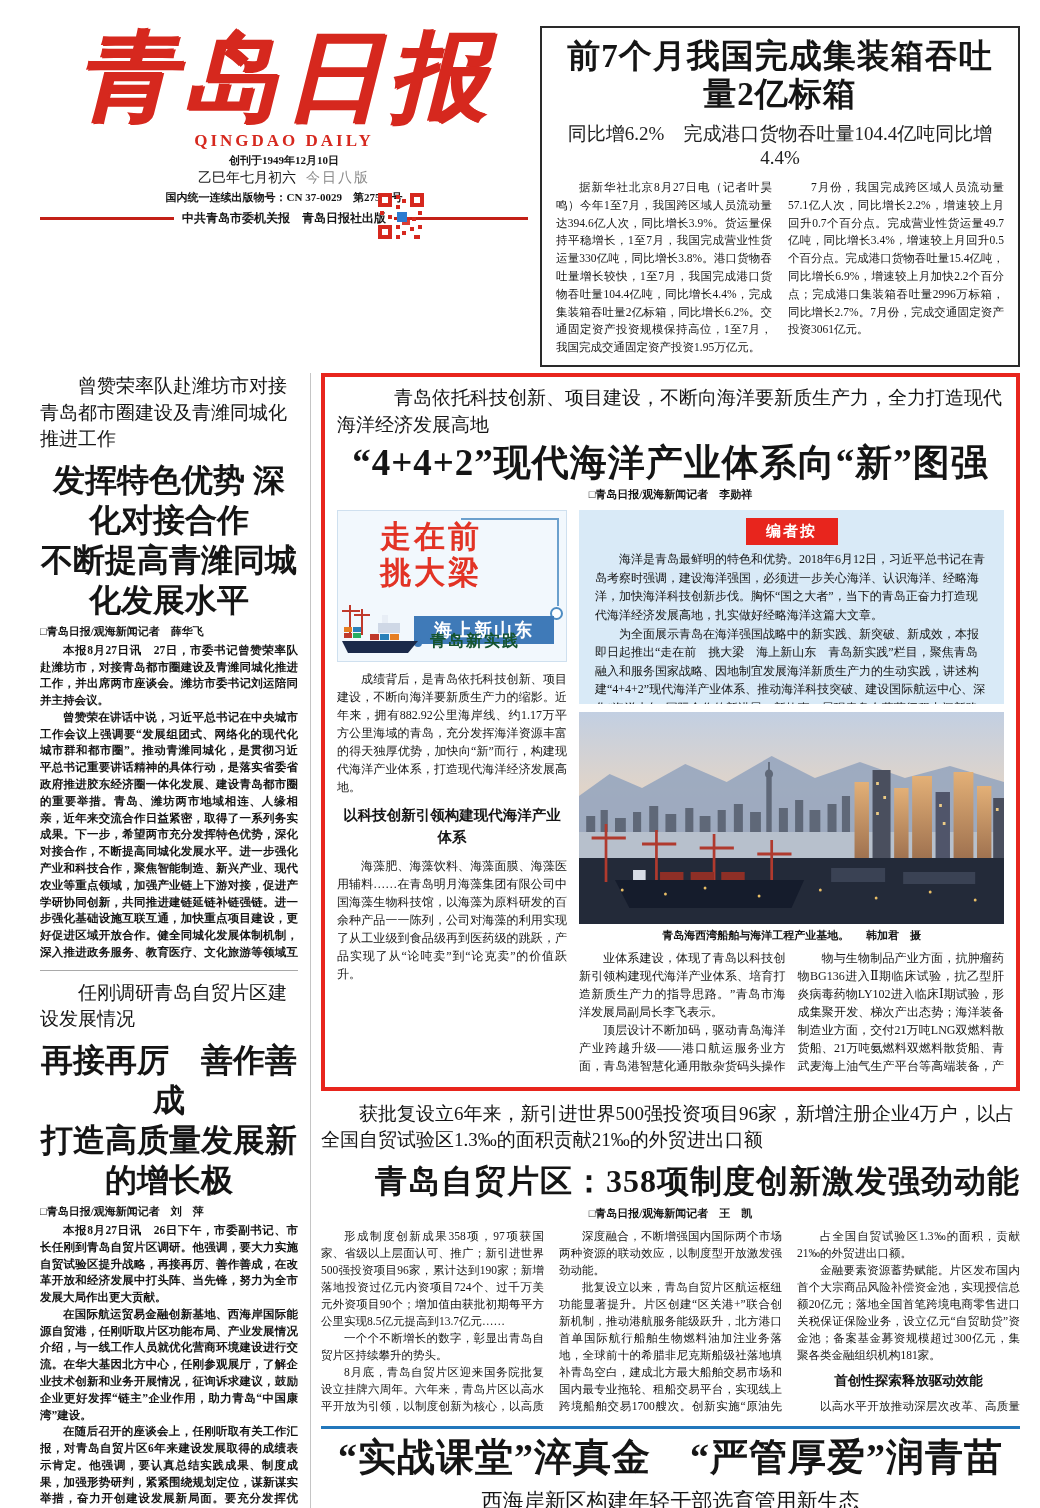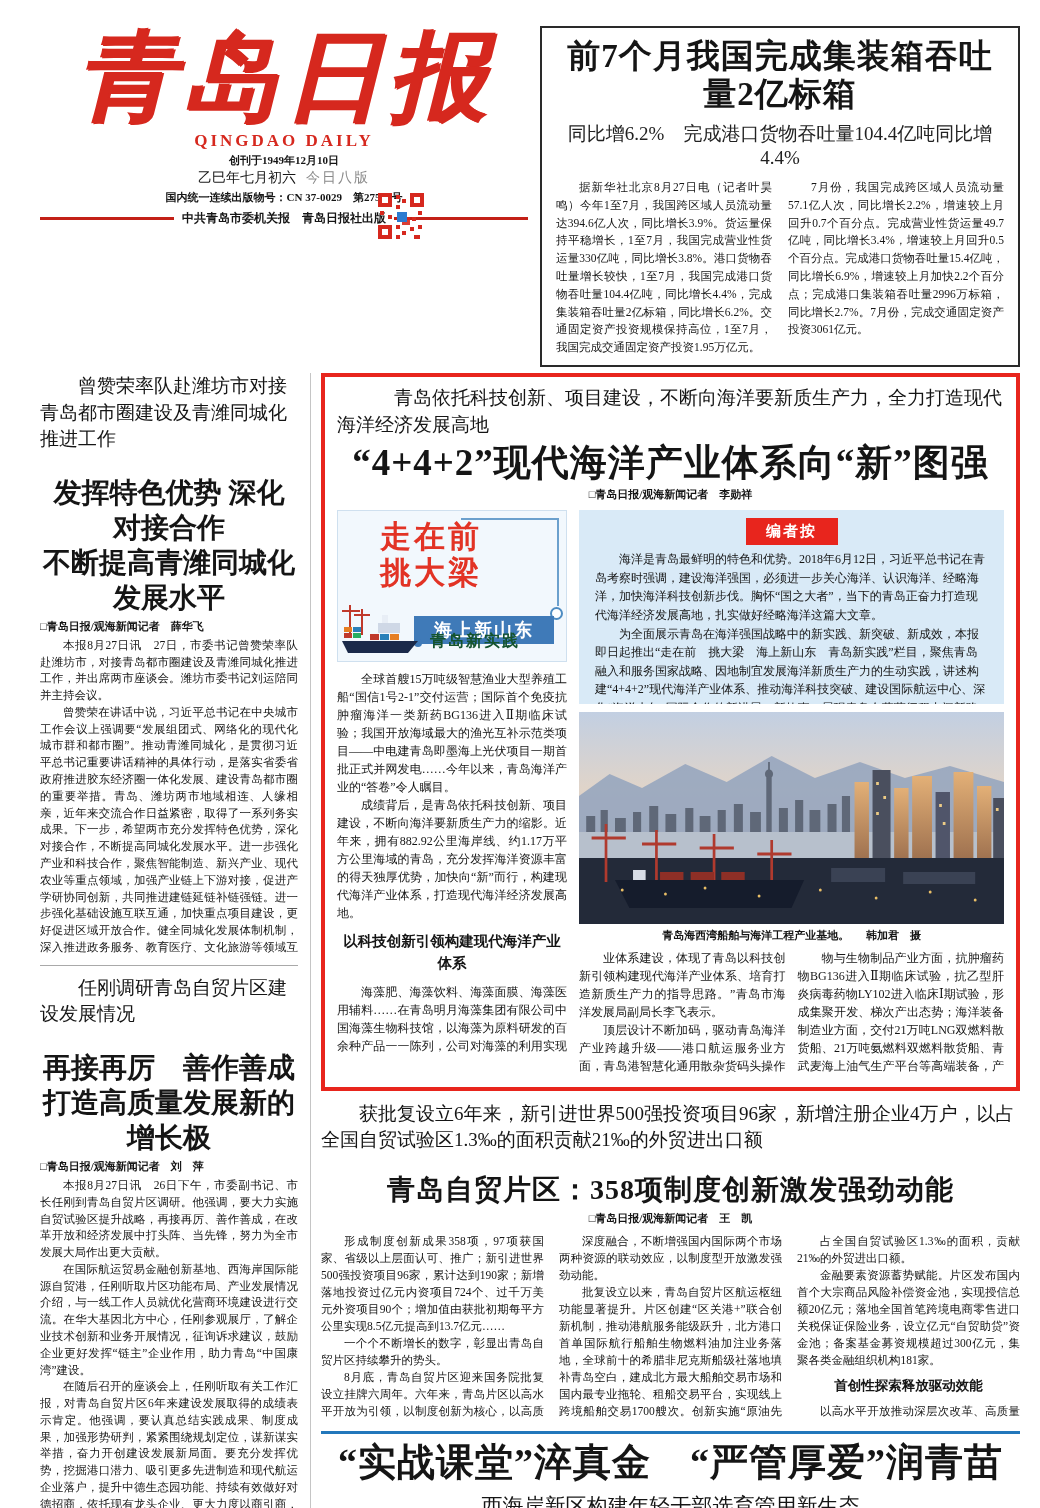--- a/index.html
+++ b/index.html
@@ -34,24 +34,24 @@
   .tn-headline{font-size:33px;font-weight:bold;text-align:center;line-height:1.15;letter-spacing:1px;}
   .tn-subhead{font-size:19px;text-align:center;margin-top:7px;color:#222;}
   .tn-cols{display:flex;gap:16px;margin-top:10px;font-size:11.5px;line-height:1.55;}
   .tn-col{flex:1;}
   
   .main-row{display:flex;padding:6px 20px 0 40px;}
   .left-col{width:258px;flex:none;padding-right:12px;border-right:1px solid #c5c5c5;}
   .right-col{flex:1;padding-left:10px;min-width:0;}
   
   .la-kicker{font-size:19px;line-height:1.4;text-indent:2em;}
-  .la-headline{font-size:28px;font-weight:bold;text-align:center;line-height:1.25;margin:22px 0 4px;}
+  .la-headline{font-size:32px;font-weight:bold;text-align:center;line-height:1.25;margin:7px 0 4px;}
   .la-headline3{font-size:26px;font-weight:bold;text-align:center;line-height:1.3;margin:6px 0 2px;}
   .la-byline{font-size:11px;margin:4px 0 3px;font-weight:bold;}
-  .la-body{font-size:11.5px;line-height:1.46;overflow:hidden;}
+  .la-body{font-size:11.5px;line-height:1.46;overflow:hidden;font-weight:bold;}
   .divider{border-top:1px solid #a9a9a9;margin:10px 0 9px;}
   
   .story-box{border:4px solid #e8251d;padding:8px 12px 10px;background:#fff;}
   .ms-kicker{font-size:19px;line-height:1.4;text-indent:3em;}
   .ms-headline{font-size:37px;font-weight:bold;text-align:center;letter-spacing:1px;margin:5px 0 3px;line-height:1.1;}
   .ms-byline{text-align:center;font-size:11px;font-weight:bold;margin-bottom:8px;}
   .ms-content{display:flex;gap:12px;}
   .ms-left{width:230px;flex:none;}
   .ms-text{font-size:12px;line-height:1.5;height:382px;overflow:hidden;}
   .ms-sub{font-weight:bold;text-align:center;font-size:14.5px;margin:9px 0;text-indent:0;}
@@ -69,21 +69,21 @@
   .promo::before{content:"";position:absolute;top:7px;right:7px;width:96px;height:86px;border-top:2px solid #6ba0cd;border-right:2px solid #6ba0cd;}
   .promo-dot{position:absolute;right:3px;top:96px;width:9px;height:9px;border:2px solid #4d8cc2;border-radius:50%;background:#fff;}
   .promo-l1{position:absolute;left:42px;top:8px;font-size:31px;font-weight:bold;color:#e23325;letter-spacing:3px;line-height:1.15;}
   .promo-banner{position:absolute;left:76px;top:105px;background:#3f7ab8;color:#fff;font-weight:bold;font-size:18px;padding:2px 20px;letter-spacing:2px;}
   .promo-tag{position:absolute;left:92px;top:120px;color:#14532d;font-weight:bold;font-size:16px;letter-spacing:2px;}
   .promo-dot2{position:absolute;left:76px;top:128px;width:8px;height:8px;border-radius:50%;background:#3f7ab8;}
   .promo-ship{position:absolute;left:2px;bottom:2px;}
   
   .ftz{margin-top:10px;}
   .ftz-kicker{font-size:19px;line-height:1.4;text-indent:2em;}
-  .ftz-headline{font-size:28px;font-weight:bold;text-align:center;letter-spacing:1px;margin:17px 0 2px;}
+  .ftz-headline{font-size:32px;font-weight:bold;text-align:right;letter-spacing:1px;margin:6px 0 2px;}
   .ftz-byline{text-align:center;font-size:11px;font-weight:bold;margin-bottom:7px;}
   .ftz-cols{display:flex;gap:15px;font-size:11.5px;line-height:1.48;height:186px;overflow:hidden;}
   .ftz-col{flex:1;min-width:0;}
   .col-sub{font-weight:bold;text-align:center;font-size:13.5px;margin:7px 0;text-indent:0;}
   .blue-rule{border-top:3px solid #2277bb;margin:12px 0 8px;}
   
   .bt-headline{font-size:38px;font-weight:bold;text-align:center;letter-spacing:1px;line-height:1.1;}
   .bt-subhead{font-size:21px;text-align:center;margin:8px 0 4px;}
 </style>
 </head>
@@ -223,21 +223,20 @@
                 <rect x="38" y="22" width="22" height="10" fill="#cfd8e6"></rect>
                 <rect x="42" y="14" width="6" height="8" fill="#e8eef6"></rect>
                 <path d="M2 40 L78 40 L68 52 L8 52 Z" fill="#1b2a4a"></path>
                 <rect x="30" y="33" width="9" height="6" fill="#c0392b"></rect>
                   <rect x="40" y="33" width="9" height="6" fill="#2980b9"></rect>
                   <rect x="50" y="33" width="9" height="6" fill="#e67e22"></rect>
               </svg>
             </div>
           </div>
           <div class="ms-text jt">
-            <p>全球首艘15万吨级智慧渔业大型养殖工船“国信1号2-1”交付运营；国际首个免疫抗肿瘤海洋一类新药BG136进入Ⅱ期临床试验；我国开放海域最大的渔光互补示范类项目——中电建青岛即墨海上光伏项目一期首批正式并网发电……今年以来，青岛海洋产业的“答卷”令人瞩目。</p>
             <p>成绩背后，是青岛依托科技创新、项目建设，不断向海洋要新质生产力的缩影。近年来，拥有882.92公里海岸线、约1.17万平方公里海域的青岛，充分发挥海洋资源丰富的得天独厚优势，加快向“新”而行，构建现代海洋产业体系，打造现代海洋经济发展高地。</p>
             <p class="ms-sub">以科技创新引领构建现代海洋产业体系</p>
             <p>海藻肥、海藻饮料、海藻面膜、海藻医用辅料……在青岛明月海藻集团有限公司中国海藻生物科技馆，以海藻为原料研发的百余种产品一一陈列，公司对海藻的利用实现了从工业级到食品级再到医药级的跳跃，产品实现了从“论吨卖”到“论克卖”的价值跃升。</p>
 
           </div>
         </div>
 
         <div class="ms-right">
           <div class="note">
             <div class="note-tag">编者按</div>

